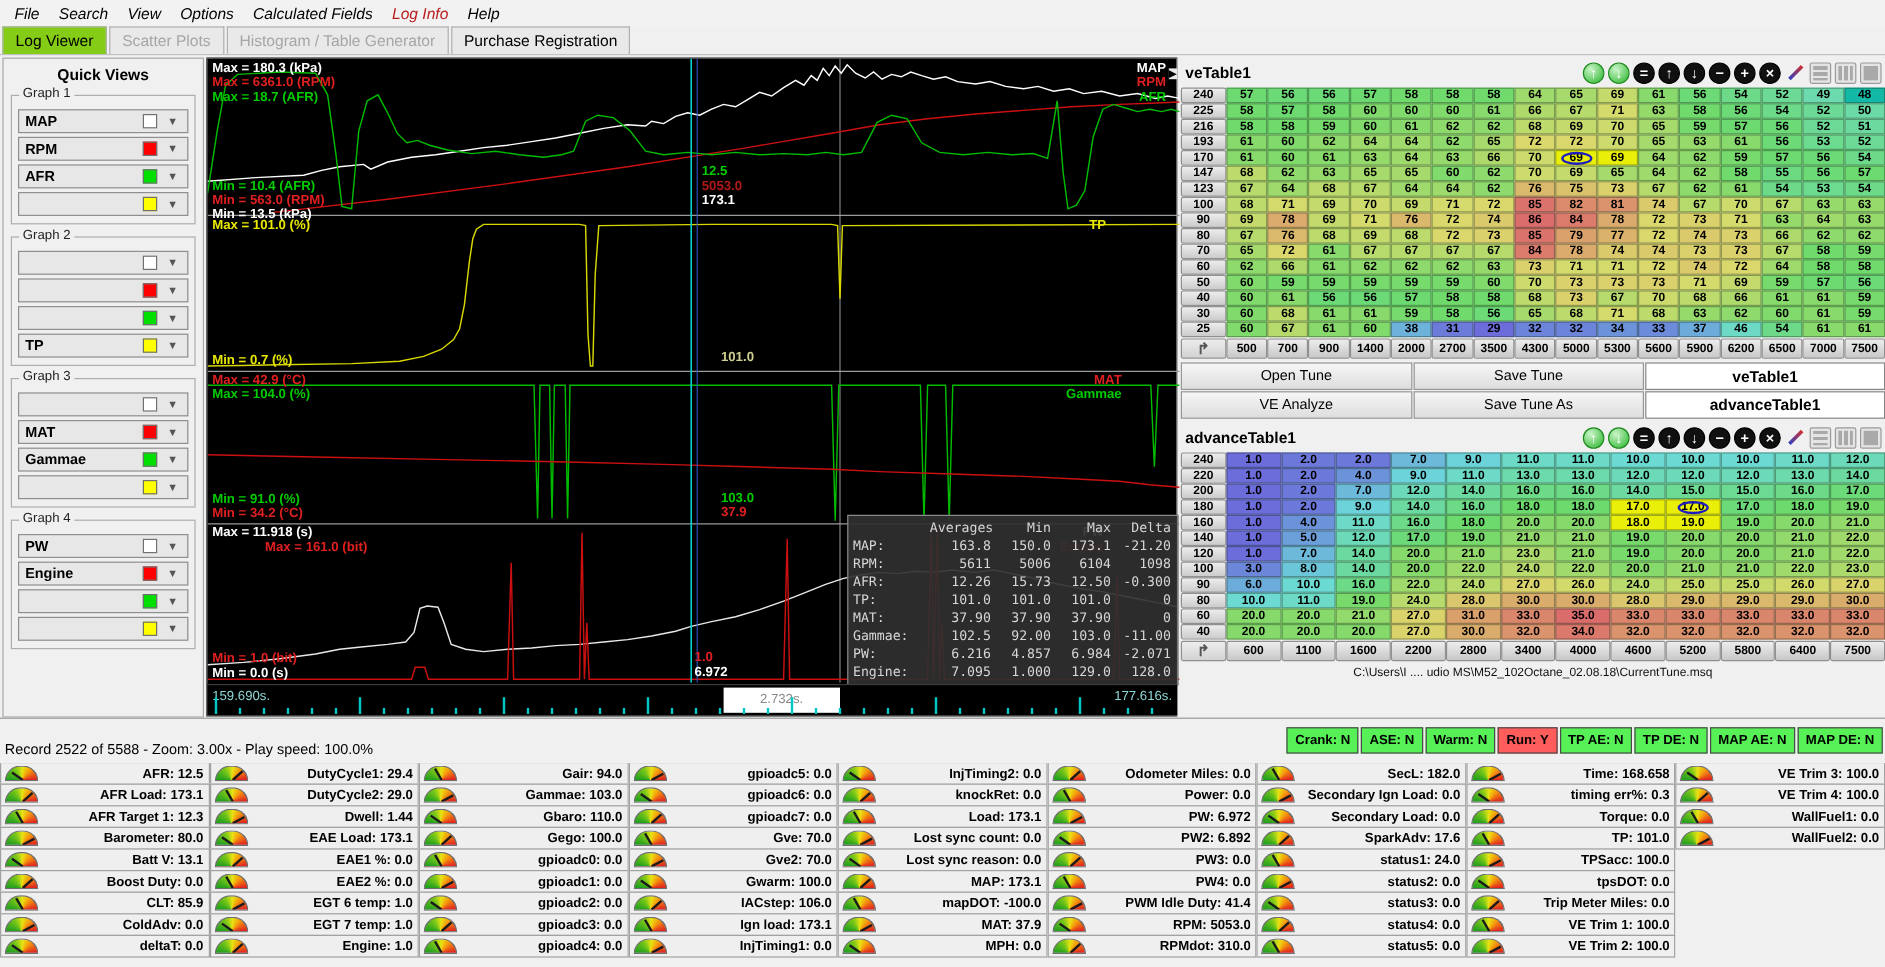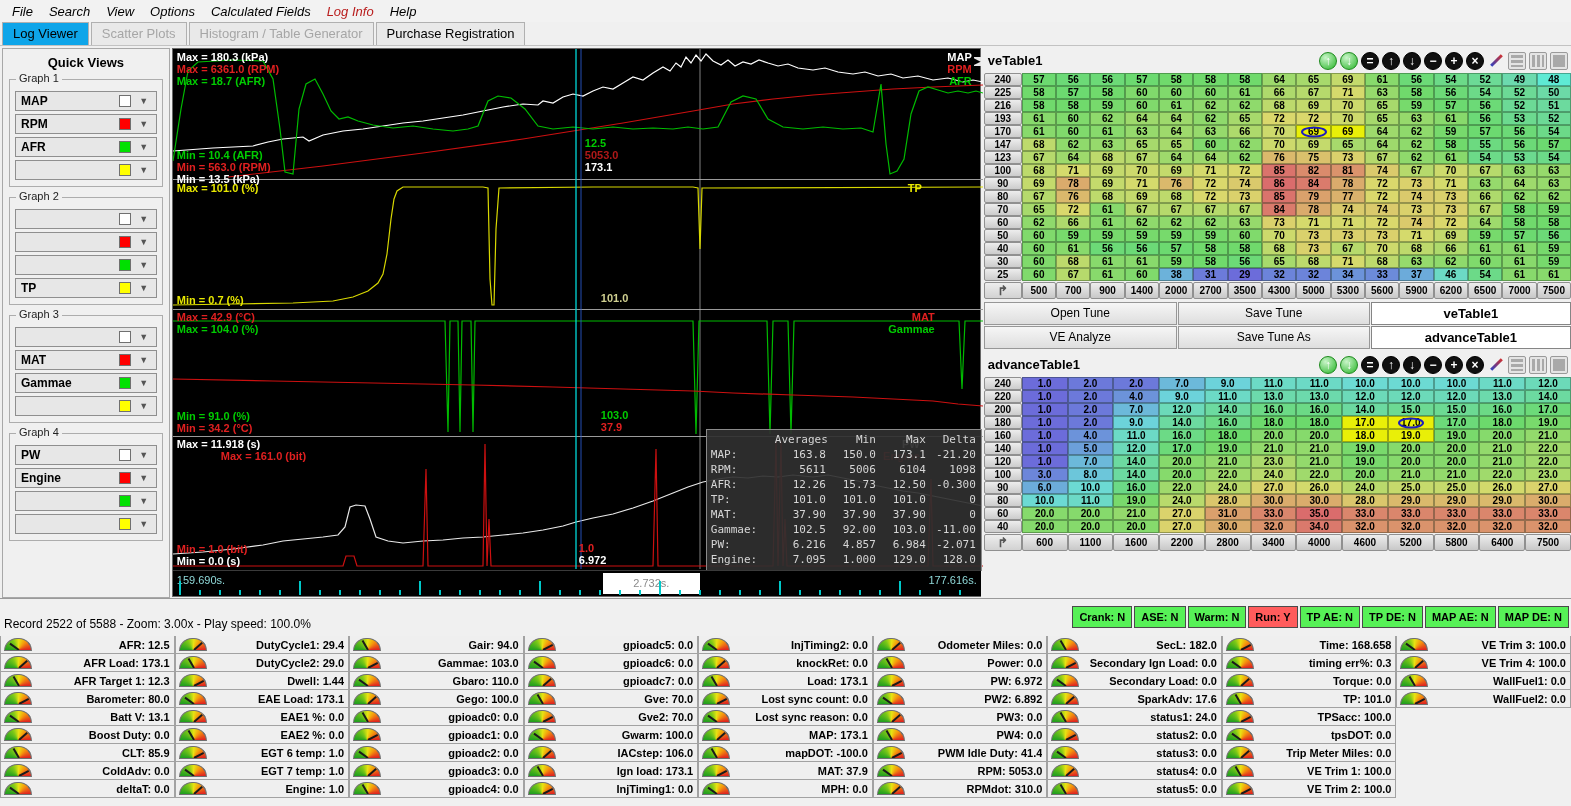--- a/index.html
+++ b/index.html
@@ -8,21 +8,21 @@
     width:1571px; height:806px; overflow:hidden; position:relative;
     background:#f0f0f0; color:#000;
     font-family:"Liberation Sans", sans-serif;
   }
   
   .menubar { height:22px; display:flex; align-items:center; padding-left:4px; font-size:13px; background:#f2f2f2; }
   .menu-item { padding:2px 8px; cursor:default;font-style:italic; }
   .menu-item.disabled { color:#b91c1c; }
   .tabrow { height:24px; display:flex; align-items:flex-end; background:#f0f0f0; border-bottom:1px solid #c2c2c2; font-size:13px; }
   .tab { padding:3px 10px 4px; border:1px solid #b0b0b0; border-bottom:none; margin-left:2px; background:#e9e9e9; white-space:nowrap; }
-  .tab.active { background:#0ea5e9; }
+  .tab.active { background:#84cc16; }
   .tab.disabled { color:#a6a6a6; }
   
   .main { display:flex; height:552px; }
   
   .sidebar { width:168px; margin:2px 0 0 2px; border:1px solid #a8a8a8; background:#f0f0f0; }
   .qv-title { text-align:center; font-weight:bold; font-size:13px; padding:6px 0 3px; }
   .group { border:1px solid #adadad; margin:6px 6px 10px; position:relative; padding:8px 3px 3px; }
   .group-label { position:absolute; top:-8px; left:6px; background:#f0f0f0; font-size:11px; padding:0 3px; color:#222; }
   .slot { display:flex; align-items:center; height:20px; border:1px solid #8f8f8f; background:#e7e7e7; margin:3px 2px; padding:0 2px; }
   .slot-label { flex:1; font-weight:bold; font-size:12px; padding-left:3px; overflow:hidden; white-space:nowrap; }
@@ -415,21 +415,21 @@
           <div class="mt-cell" style="background: rgb(112, 218, 108);">58</div>
           <div class="mt-cell" style="background: rgb(112, 218, 108);">58</div>
           <div class="mt-cell" style="background: rgb(158, 218, 108);">64</div>
           <div class="mt-cell" style="background: rgb(167, 218, 108);">65</div>
           <div class="mt-cell" style="background: rgb(196, 218, 108);">69</div>
           <div class="mt-cell" style="background: rgb(136, 218, 108);">61</div>
           <div class="mt-cell" style="background: rgb(108, 218, 119);">56</div>
           <div class="mt-cell" style="background: rgb(108, 218, 136);">54</div>
           <div class="mt-cell" style="background: rgb(108, 218, 150);">52</div>
           <div class="mt-cell" style="background: rgb(108, 218, 174);">49</div>
-          <div class="mt-cell" style="background: #5eead4;">48</div>
+          <div class="mt-cell" style="background: #14b8a6;">48</div>
           <div class="mt-cell mt-axis">225</div>
           <div class="mt-cell" style="background: rgb(112, 218, 108);">58</div>
           <div class="mt-cell" style="background: rgb(108, 218, 112);">57</div>
           <div class="mt-cell" style="background: rgb(112, 218, 108);">58</div>
           <div class="mt-cell" style="background: rgb(128, 218, 108);">60</div>
           <div class="mt-cell" style="background: rgb(128, 218, 108);">60</div>
           <div class="mt-cell" style="background: rgb(128, 218, 108);">60</div>
           <div class="mt-cell" style="background: rgb(136, 218, 108);">61</div>
           <div class="mt-cell" style="background: rgb(174, 218, 108);">66</div>
           <div class="mt-cell" style="background: rgb(182, 218, 108);">67</div>
@@ -900,20 +900,21 @@
           <div class="mt-xcell">2800</div>
           <div class="mt-xcell">3400</div>
           <div class="mt-xcell">4000</div>
           <div class="mt-xcell">4600</div>
           <div class="mt-xcell">5200</div>
           <div class="mt-xcell">5800</div>
           <div class="mt-xcell">6400</div>
           <div class="mt-xcell">7500</div>
         </div>
       </div>
+    <div class="tune-path">C:\Users\I .... udio MS\M52_102Octane_02.08.18\CurrentTune.msq</div>
   </div>
 </div>
 
 <div class="mini-arrows">▲▼</div>
 
 <div class="bottom-bar">
   <div class="record-text">Record 2522 of 5588 - Zoom: 3.00x - Play speed: 100.0%</div>
   <div class="flags" id="flags">
       <span class="flag green">Crank: N</span>
       <span class="flag green">ASE: N</span>

